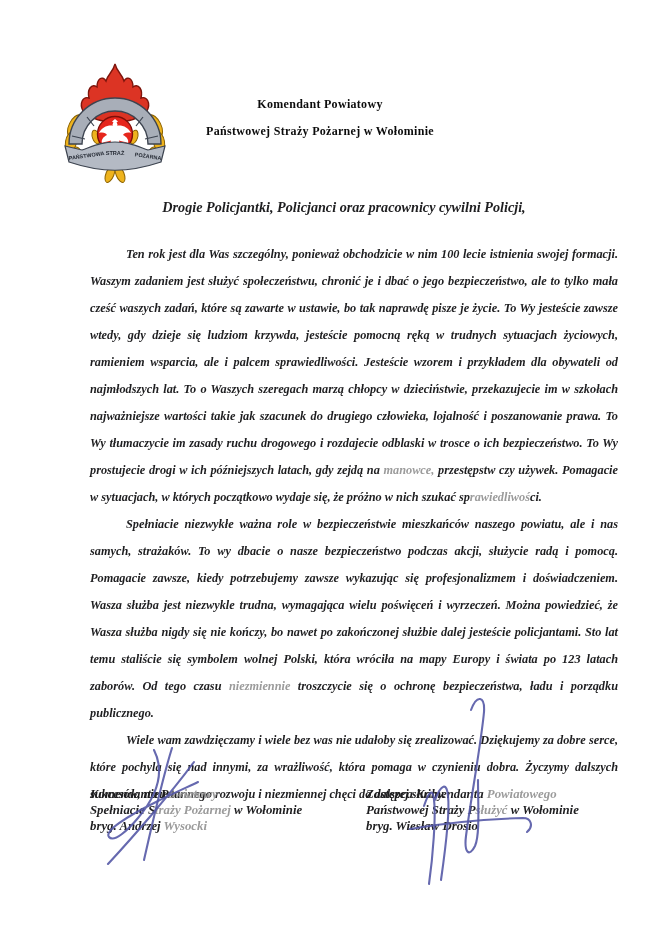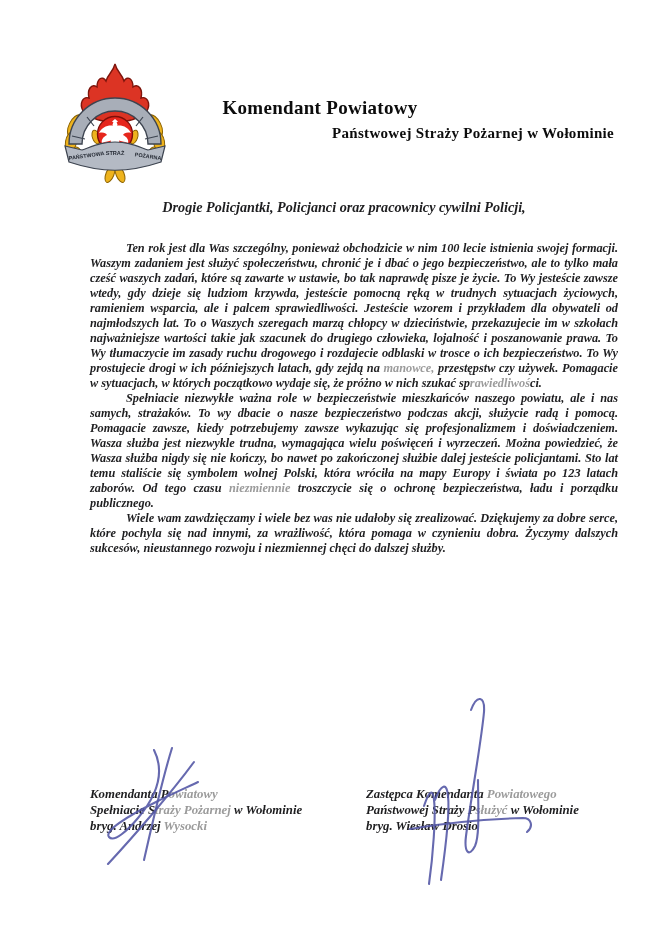--- a/index.html
+++ b/index.html
@@ -36,37 +36,37 @@
     width:106px;
     height:126px;
   }
   .header{
     position:absolute;
     left:26px;
     top:97px;
     width:588px;
     text-align:center;
   }
-  .title1{font-size:19px;letter-spacing:.3px;}
-  .title2{font-size:15px;margin-top:6px;letter-spacing:.3px;text-align:right;}
+  .title1{font-size:12px;letter-spacing:.3px;}
+  .title2{font-size:12px;margin-top:12px;letter-spacing:.3px;}
   .salutation{
     position:absolute;
     left:0;
     top:199px;
     width:632px;
     text-align:center;
     font-size:14.2px;
   }
   .letter-body{
     position:absolute;
     left:62px;
     top:241px;
     width:528px;
     font-size:12.3px;
-    line-height:15px;
+    line-height:27px;
     text-align:justify;
   }
   .letter-body p{margin:0;text-indent:36px;}
   .faded{color:var(--faded);}
   .sig{
     position:absolute;
     font-size:12.8px;
     line-height:16px;
   }
   #sig-left{left:62px;top:786px;}

